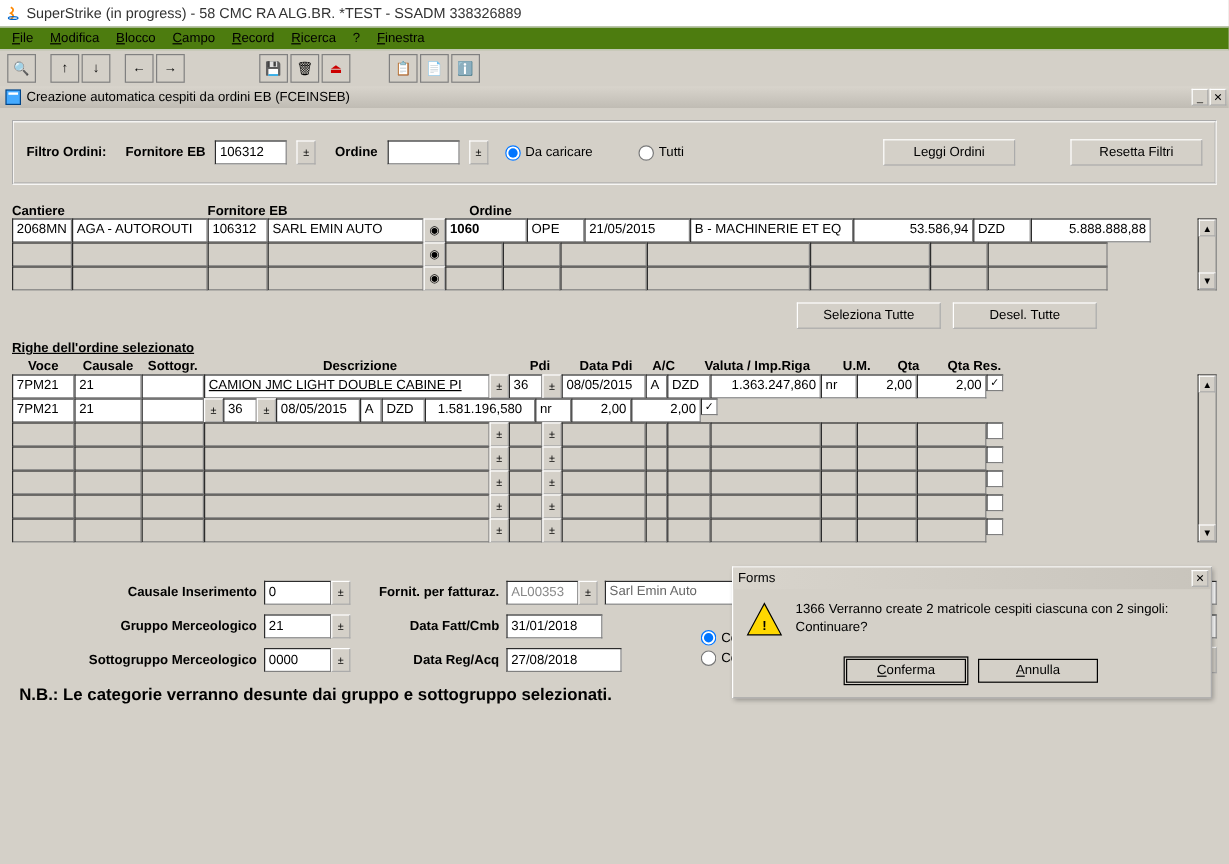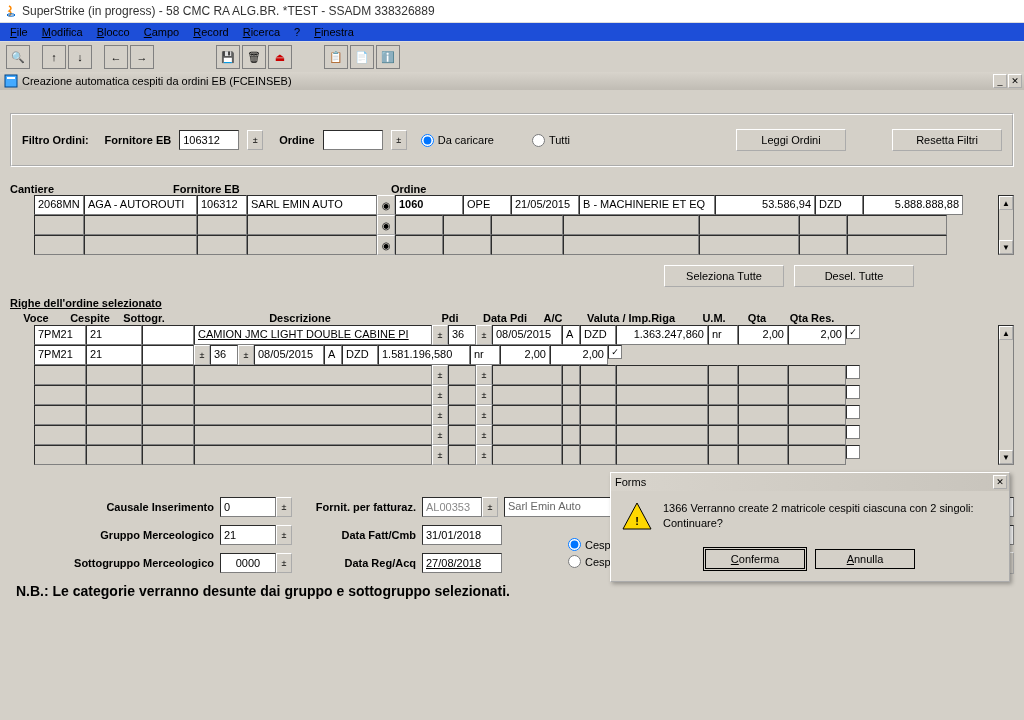--- a/index.html
+++ b/index.html
@@ -2,48 +2,48 @@
 <html><head>
 <meta charset="utf-8">
 <style>
   * { box-sizing: border-box; margin: 0; padding: 0; font-family: Tahoma, Arial, sans-serif; font-size: 11px; }
   body { background: #d4d0c8; width: 1024px; height: 720px; overflow: hidden; position: relative; }
   
   .titlebar { background: #fff; height: 22px; display: flex; align-items: center; padding: 0 4px; gap: 4px; }
   .java-icon { width: 14px; height: 14px; display: inline-flex; align-items: center; justify-content: center; }
   .titlebar-text { font-size: 12px; color: #333; }
   
-  .menubar { background: #1d4ed8; height: 20px; border-top: 1px solid #ddd; border-bottom: 1px solid #ddd; display: flex; align-items: center; padding: 0 4px; gap: 2px; }
+  .menubar { background: #4d7c0f; height: 20px; border-top: 1px solid #ddd; border-bottom: 1px solid #ddd; display: flex; align-items: center; padding: 0 4px; gap: 2px; }
   .menubar span { padding: 2px 6px; cursor: default; }
   .menubar span u { text-decoration: underline; }
   
   .toolbar { background: #d4d0c8; height: 30px; display: flex; align-items: center; padding: 4px 6px; gap: 2px; }
   .tool-btn { width: 24px; height: 24px; border: 1px solid #808080; background: #d4d0c8; display: inline-flex; align-items: center; justify-content: center; font-size: 11px; cursor: pointer; }
   .tool-gap { width: 28px; }
   
   .subwindow-title { background: #c0c0c0; background: linear-gradient(to bottom, #d8d4cc, #c0bcb4); height: 18px; display: flex; align-items: center; padding: 0 4px; position: relative; }
   .subwindow-title .win-icon { width: 14px; height: 14px; margin-right: 4px; }
   .subwindow-title .win-controls { position: absolute; right: 2px; display: flex; gap: 1px; }
   .subwindow-title .win-controls div { width: 14px; height: 14px; border: 1px outset #fff; background: #d4d0c8; font-size: 9px; display:flex; align-items:center; justify-content:center; cursor:pointer;}
   
-  .content { padding: 23px 10px 4px 10px; }
+  .content { padding: 10px 10px 4px 10px; }
   
   .filter-panel { border: 2px groove #fff; padding: 14px 10px; display: flex; align-items: center; gap: 8px; margin-bottom: 14px; }
   .filter-panel .lbl { font-weight: bold; }
   .filter-panel .lbl2 { font-weight: bold; margin-left: 8px; }
   .txt { border: 1px inset #808080; background: #fff; padding: 2px 3px; height: 20px; }
   .dd-btn { width: 16px; height: 20px; border: 1px outset #fff; background: #d4d0c8; display: inline-flex; align-items:center; justify-content:center; font-size:9px; cursor:pointer; }
   .radio-group { display: inline-flex; align-items: center; gap: 4px; margin-left: 6px; }
   .btn { border: 1px outset #fff; background: #d4d0c8; padding: 3px 14px; height: 22px; cursor: pointer; }
   .btn-wide { min-width: 110px; }
   
   .section-lbl { font-weight: bold; margin-top: 2px; }
   
   .grid { display: flex; flex-direction: column; }
-  .grid-row { display: flex; margin-left: 24px; }
+  .grid-row { display: flex; }
   .cell { border: 1px inset #808080; background: #fff; height: 20px; padding: 2px 3px; overflow: hidden; white-space: nowrap; }
   .cell.grey { background: #d4d0c8; }
   .cell.bold { font-weight: bold; }
   .icon-cell { width: 18px; height: 20px; border: 1px outset #fff; background: #d4d0c8; display:flex; align-items:center; justify-content:center; font-size:10px; cursor:pointer;}
   
   .scroll-col { width: 16px; display: flex; flex-direction: column; justify-content: space-between; background: #d4d0c8; border: 1px inset #808080;}
   .scroll-btn { width: 14px; height: 14px; border: 1px outset #fff; background: #d4d0c8; font-size:8px; display:flex;align-items:center;justify-content:center; cursor:pointer;}
   
   .btn-row { display: flex; gap: 10px; justify-content: flex-end; margin: 10px 100px 10px 0; }
   .btn2 { border: 1px outset #fff; background: #d4d0c8; padding: 4px 14px; cursor:pointer; min-width: 120px; text-align:center;}
@@ -162,21 +162,21 @@
   <div style="display:flex">
     <div class="grid" style="flex:1">
       <div class="grid-row">
         <div class="cell" style="width:50px">2068MN</div>
         <div class="cell" style="width:113px">AGA - AUTOROUTI</div>
         <div class="cell" style="width:50px">106312</div>
         <div class="cell" style="width:130px">SARL EMIN AUTO</div>
         <div class="icon-cell">◉</div>
         <div class="cell bold" style="width:68px">1060</div>
         <div class="cell" style="width:48px">OPE</div>
-        <div class="cell" style="width:68px">21/05/2015</div>
+        <div class="cell" style="width:88px">21/05/2015</div>
         <div class="cell" style="width:136px">B - MACHINERIE ET EQ</div>
         <div class="cell" style="width:100px;text-align:right">53.586,94</div>
         <div class="cell" style="width:48px">DZD</div>
         <div class="cell" style="width:100px;text-align:right">5.888.888,88</div>
       </div>
       <div class="grid-row">
         <div class="cell grey" style="width:50px"></div>
           <div class="cell grey" style="width:113px"></div>
         <div class="cell grey" style="width:50px"></div>
           <div class="cell grey" style="width:130px"></div>
@@ -213,21 +213,21 @@
 
   <div class="btn-row">
     <button class="btn2">Seleziona Tutte</button>
     <button class="btn2">Desel. Tutte</button>
   </div>
 
   <div class="righe-title">Righe dell'ordine selezionato</div>
 
   <div class="righe-hdr">
     <div class="h" style="width:52px">Voce</div>
-    <div class="h" style="width:56px">Cespite</div>
+    <div class="h" style="width:56px">Causale</div>
     <div class="h" style="width:52px">Sottogr.</div>
     <div class="h" style="width:260px">Descrizione</div>
     <div class="h" style="width:40px">Pdi</div>
     <div class="h" style="width:70px">Data Pdi</div>
     <div class="h" style="width:26px">A/C</div>
     <div class="h" style="width:130px">Valuta / Imp.Riga</div>
     <div class="h" style="width:36px">U.M.</div>
     <div class="h" style="width:50px">Qta</div>
     <div class="h" style="width:60px">Qta Res.</div>
   </div>
@@ -254,21 +254,21 @@
         <div class="grid-row">
           <div class="cell" style="width: 52px;">7PM21</div>
           <div class="cell" style="width: 56px;">21</div>
           <div class="cell" style="width: 52px;"></div>
           <div class="dd-btn">±</div>
           <div class="cell" style="width: 28px;">36</div>
           <div class="dd-btn">±</div>
           <div class="cell" style="width: 70px;">08/05/2015</div>
           <div class="cell" style="width: 18px;">A</div>
           <div class="cell" style="width: 36px;">DZD</div>
-          <div class="cell" style="width: 92px; text-align: left;">1.581.196,580</div>
+          <div class="cell" style="width: 92px; text-align: center;">1.581.196,580</div>
           <div class="cell" style="width: 30px;">nr</div>
           <div class="cell" style="width: 50px; text-align: right;">2,00</div>
           <div class="cell" style="width: 58px; text-align: right;">2,00</div>
           <div class="check">✓</div>
         </div>
         <div class="grid-row">
           <div class="cell grey" style="width: 52px;"></div>
           <div class="cell grey" style="width: 56px;"></div>
           <div class="cell grey" style="width: 52px;"></div>
           <div class="cell grey" style="width: 238px;"></div>
@@ -375,24 +375,24 @@
       <input class="txt" style="width: 56px;" value="21">
       <button class="dd-btn">±</button>
       <div class="blbl2">Data Fatt/Cmb</div>
       <input class="txt" style="width: 80px;" value="31/01/2018">
       <div style="flex:1"></div>
       <div style="font-weight:bold;margin-right:6px">Num. Cespiti Globali Da Creare</div>
       <input class="txt" style="width: 40px;" value="2">
     </div>
     <div class="bottom-row">
       <div class="blbl">Sottogruppo Merceologico</div>
-      <input class="txt" style="width: 56px; text-align: center;" value="0000">
+      <input class="txt" style="width: 56px;" value="0000">
       <button class="dd-btn">±</button>
       <div class="blbl2">Data Reg/Acq</div>
-      <input class="txt" style="width: 80px; text-decoration: underline;" value="27/08/2018">
+      <input class="txt" style="width: 96px;" value="27/08/2018">
       <div style="width:60px"></div>
       <div style="display:flex;flex-direction:column;gap:4px;margin-top:-20px">
         <span class="radio-group">
             <input type="radio" checked="" style="">
             <span>Cespite (Predefinito)</span>
           </span>
         <span class="radio-group">
             <input type="radio" style="">
             <span>Cespite a quantità</span>
           </span>

